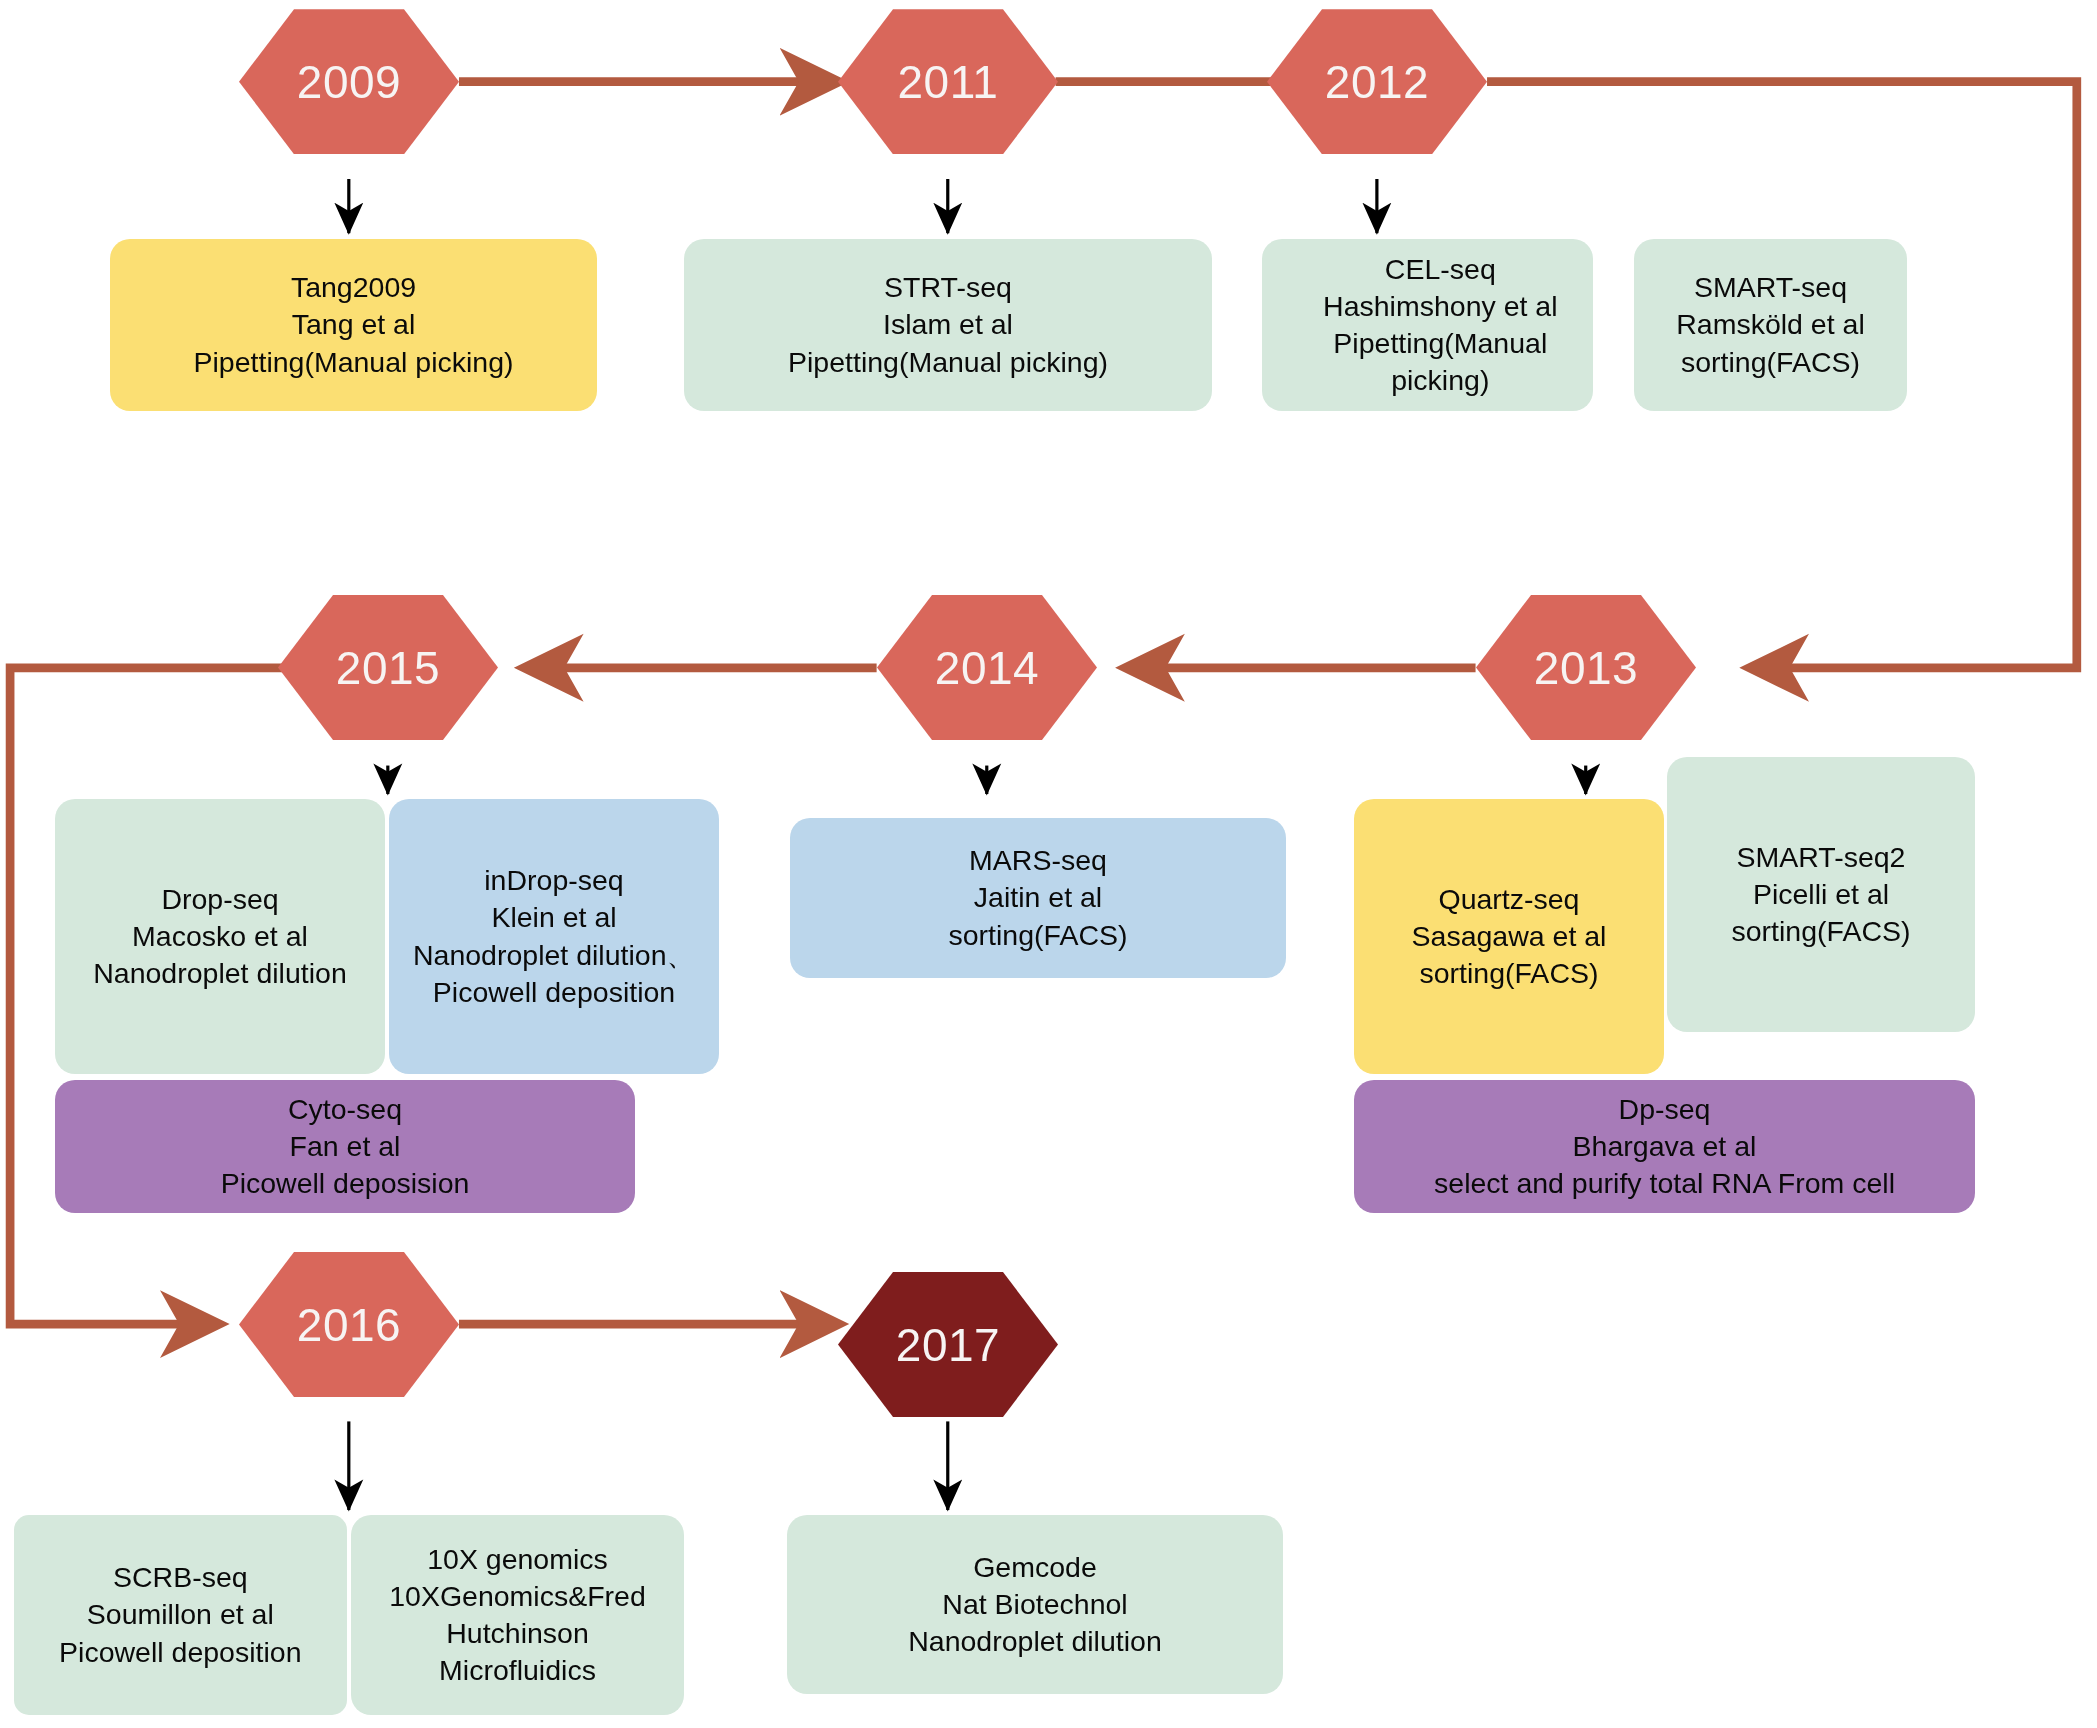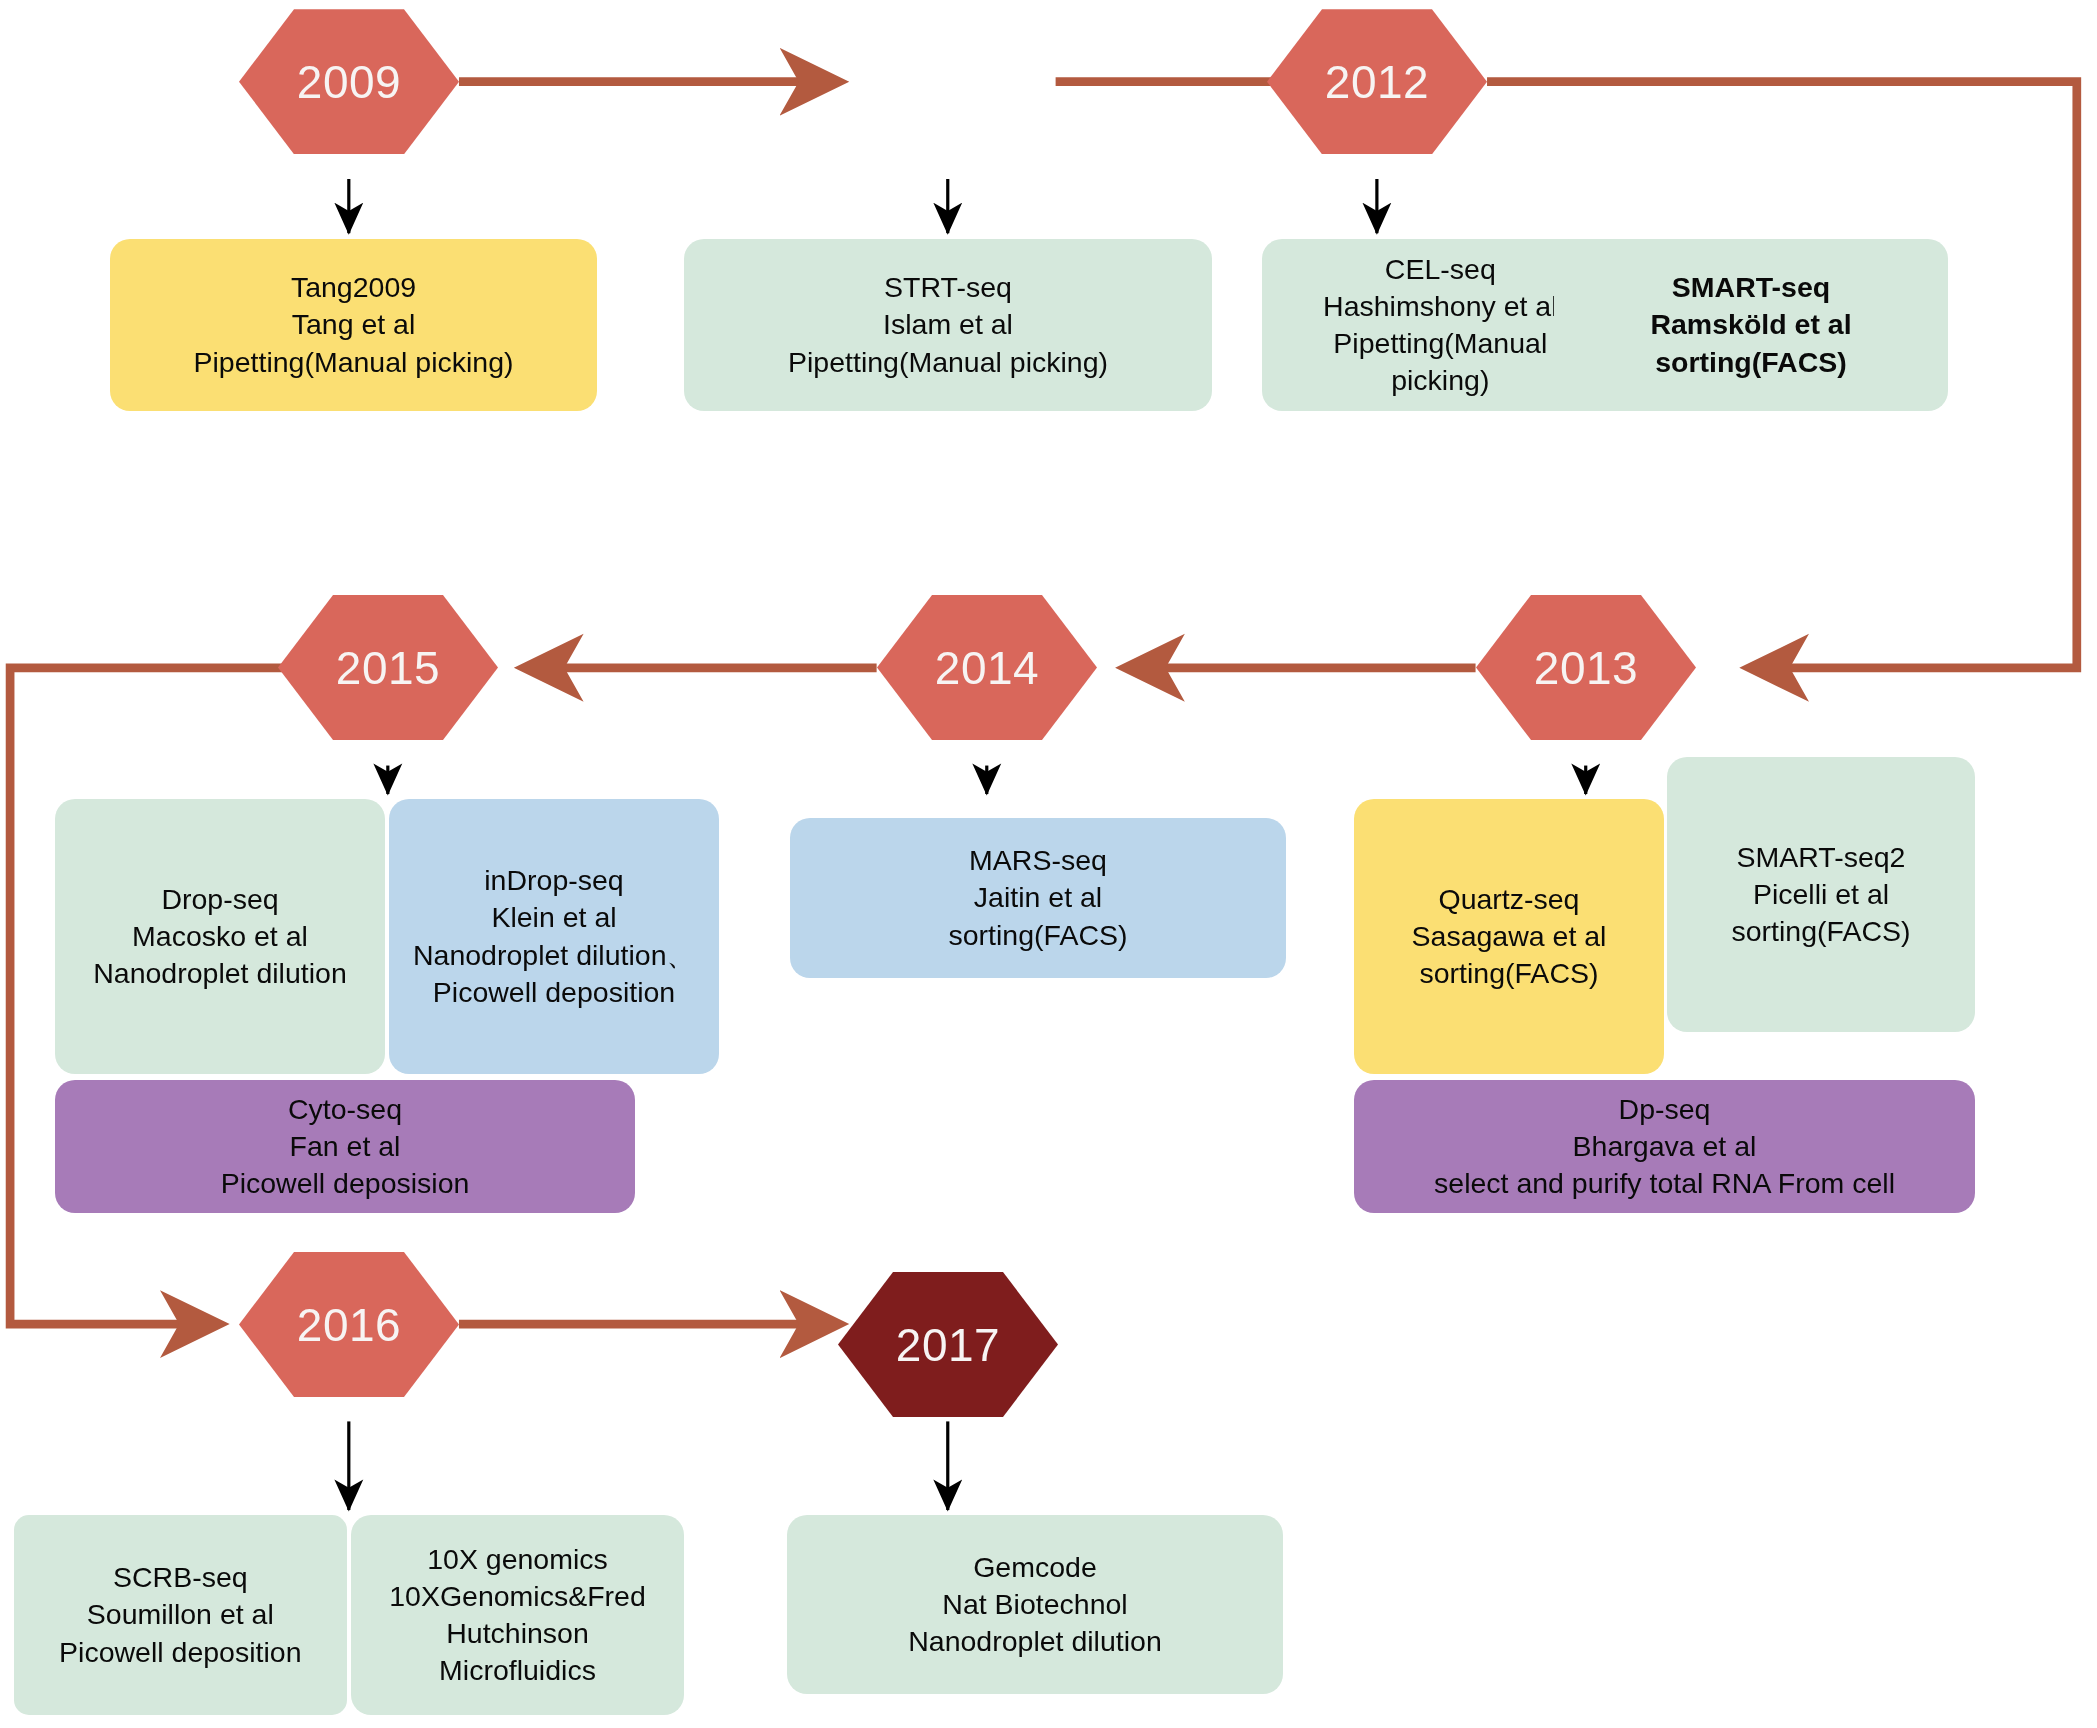--- a/index.html
+++ b/index.html
@@ -54,38 +54,39 @@
     <line x1="2065" y1="390" x2="2065" y2="508" stroke="#000" stroke-width="7" marker-end="url(#cbArrow)"></line>
     <line x1="3000" y1="390" x2="3000" y2="508" stroke="#000" stroke-width="7" marker-end="url(#cbArrow)"></line>
     <line x1="845" y1="1668" x2="845" y2="1730" stroke="#000" stroke-width="7" marker-end="url(#cbArrow)"></line>
     <line x1="2150" y1="1668" x2="2150" y2="1730" stroke="#000" stroke-width="7" marker-end="url(#cbArrow)"></line>
     <line x1="3455" y1="1668" x2="3455" y2="1730" stroke="#000" stroke-width="7" marker-end="url(#cbArrow)"></line>
     <line x1="760" y1="3097" x2="760" y2="3290" stroke="#000" stroke-width="7" marker-end="url(#cbArrow)"></line>
     <line x1="2065" y1="3097" x2="2065" y2="3290" stroke="#000" stroke-width="7" marker-end="url(#cbArrow)"></line>
   </svg>
 
   <div class="hex" style="left: 239px; top: 9.2px; width: 220px; height: 145px; background: rgb(217, 103, 91); color: rgb(247, 244, 243);">2009</div>
+  <div class="hex" style="left: 838px; top: 9.2px; width: 220px; height: 145px; background: rgb(217, 103, 91); color: rgb(247, 244, 243);">2011</div>
   <div class="hex" style="left: 1267px; top: 9.2px; width: 220px; height: 145px; background: rgb(217, 103, 91); color: rgb(247, 244, 243);">2012</div>
 
   <div class="box c-yellow" style="left:110px;top:239px;width:487px;height:172px;">
     <span class="txt">Tang2009
 Tang et al
 Pipetting(Manual picking)</span>
   </div>
   <div class="box c-green" style="left:684px;top:239px;width:528px;height:172px;">
     <span class="txt">STRT-seq
 Islam et al
 Pipetting(Manual picking)</span>
   </div>
   <div class="box c-green" style="left:1262px;top:239px;width:331px;height:172px;padding-left:32px;">
     <span class="txt">CEL-seq
 Hashimshony et al
 Pipetting(Manual picking)</span>
   </div>
-  <div class="box c-green" style="left:1554px;top:239px;width:394px;height:172px;font-weight:bold;">
+  <div class="box c-green" style="left:1634px;top:239px;width:273px;height:172px;">
     <span class="txt">SMART-seq
 Ramsköld et al
 sorting(FACS)</span>
   </div>
 
   <div class="hex" style="left: 278px; top: 595px; width: 220px; height: 145px; background: rgb(217, 103, 91); color: rgb(247, 244, 243);">2015</div>
   <div class="hex" style="left: 877px; top: 595px; width: 220px; height: 145px; background: rgb(217, 103, 91); color: rgb(247, 244, 243);">2014</div>
   <div class="hex" style="left: 1476px; top: 595px; width: 220px; height: 145px; background: rgb(217, 103, 91); color: rgb(247, 244, 243);">2013</div>
 
   <div class="box c-green" style="left:55px;top:799px;width:330px;height:275px;">

